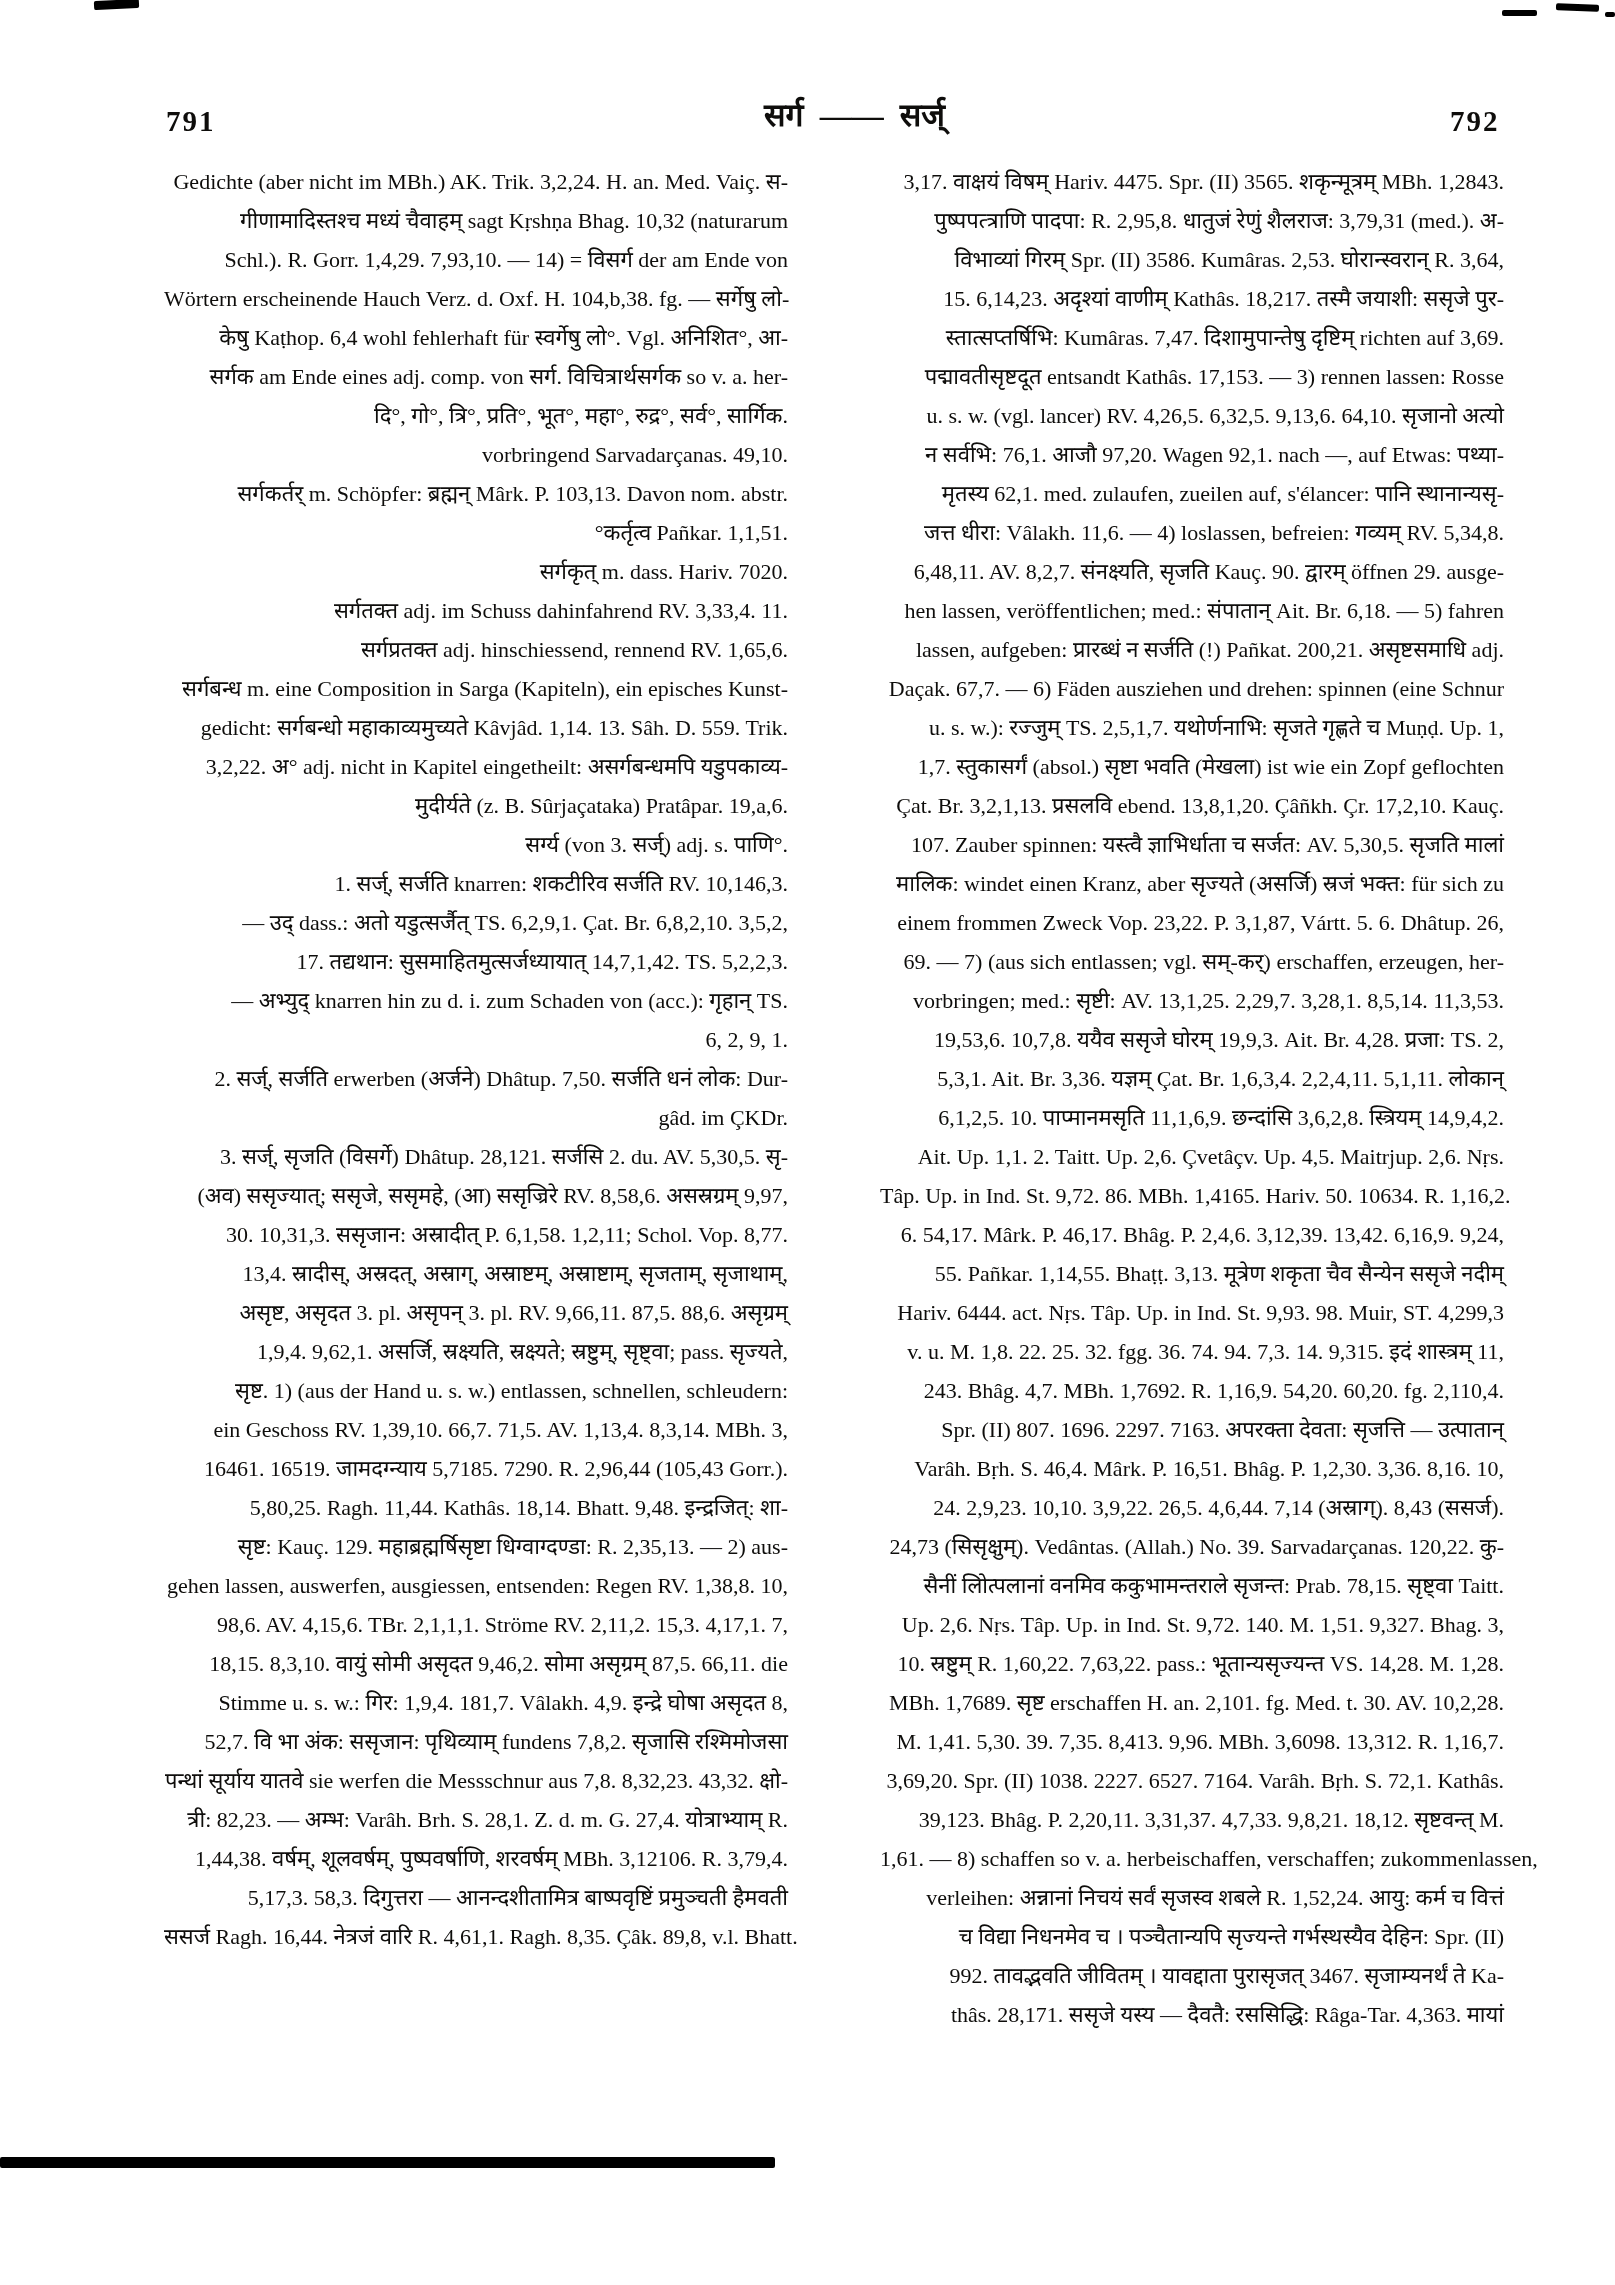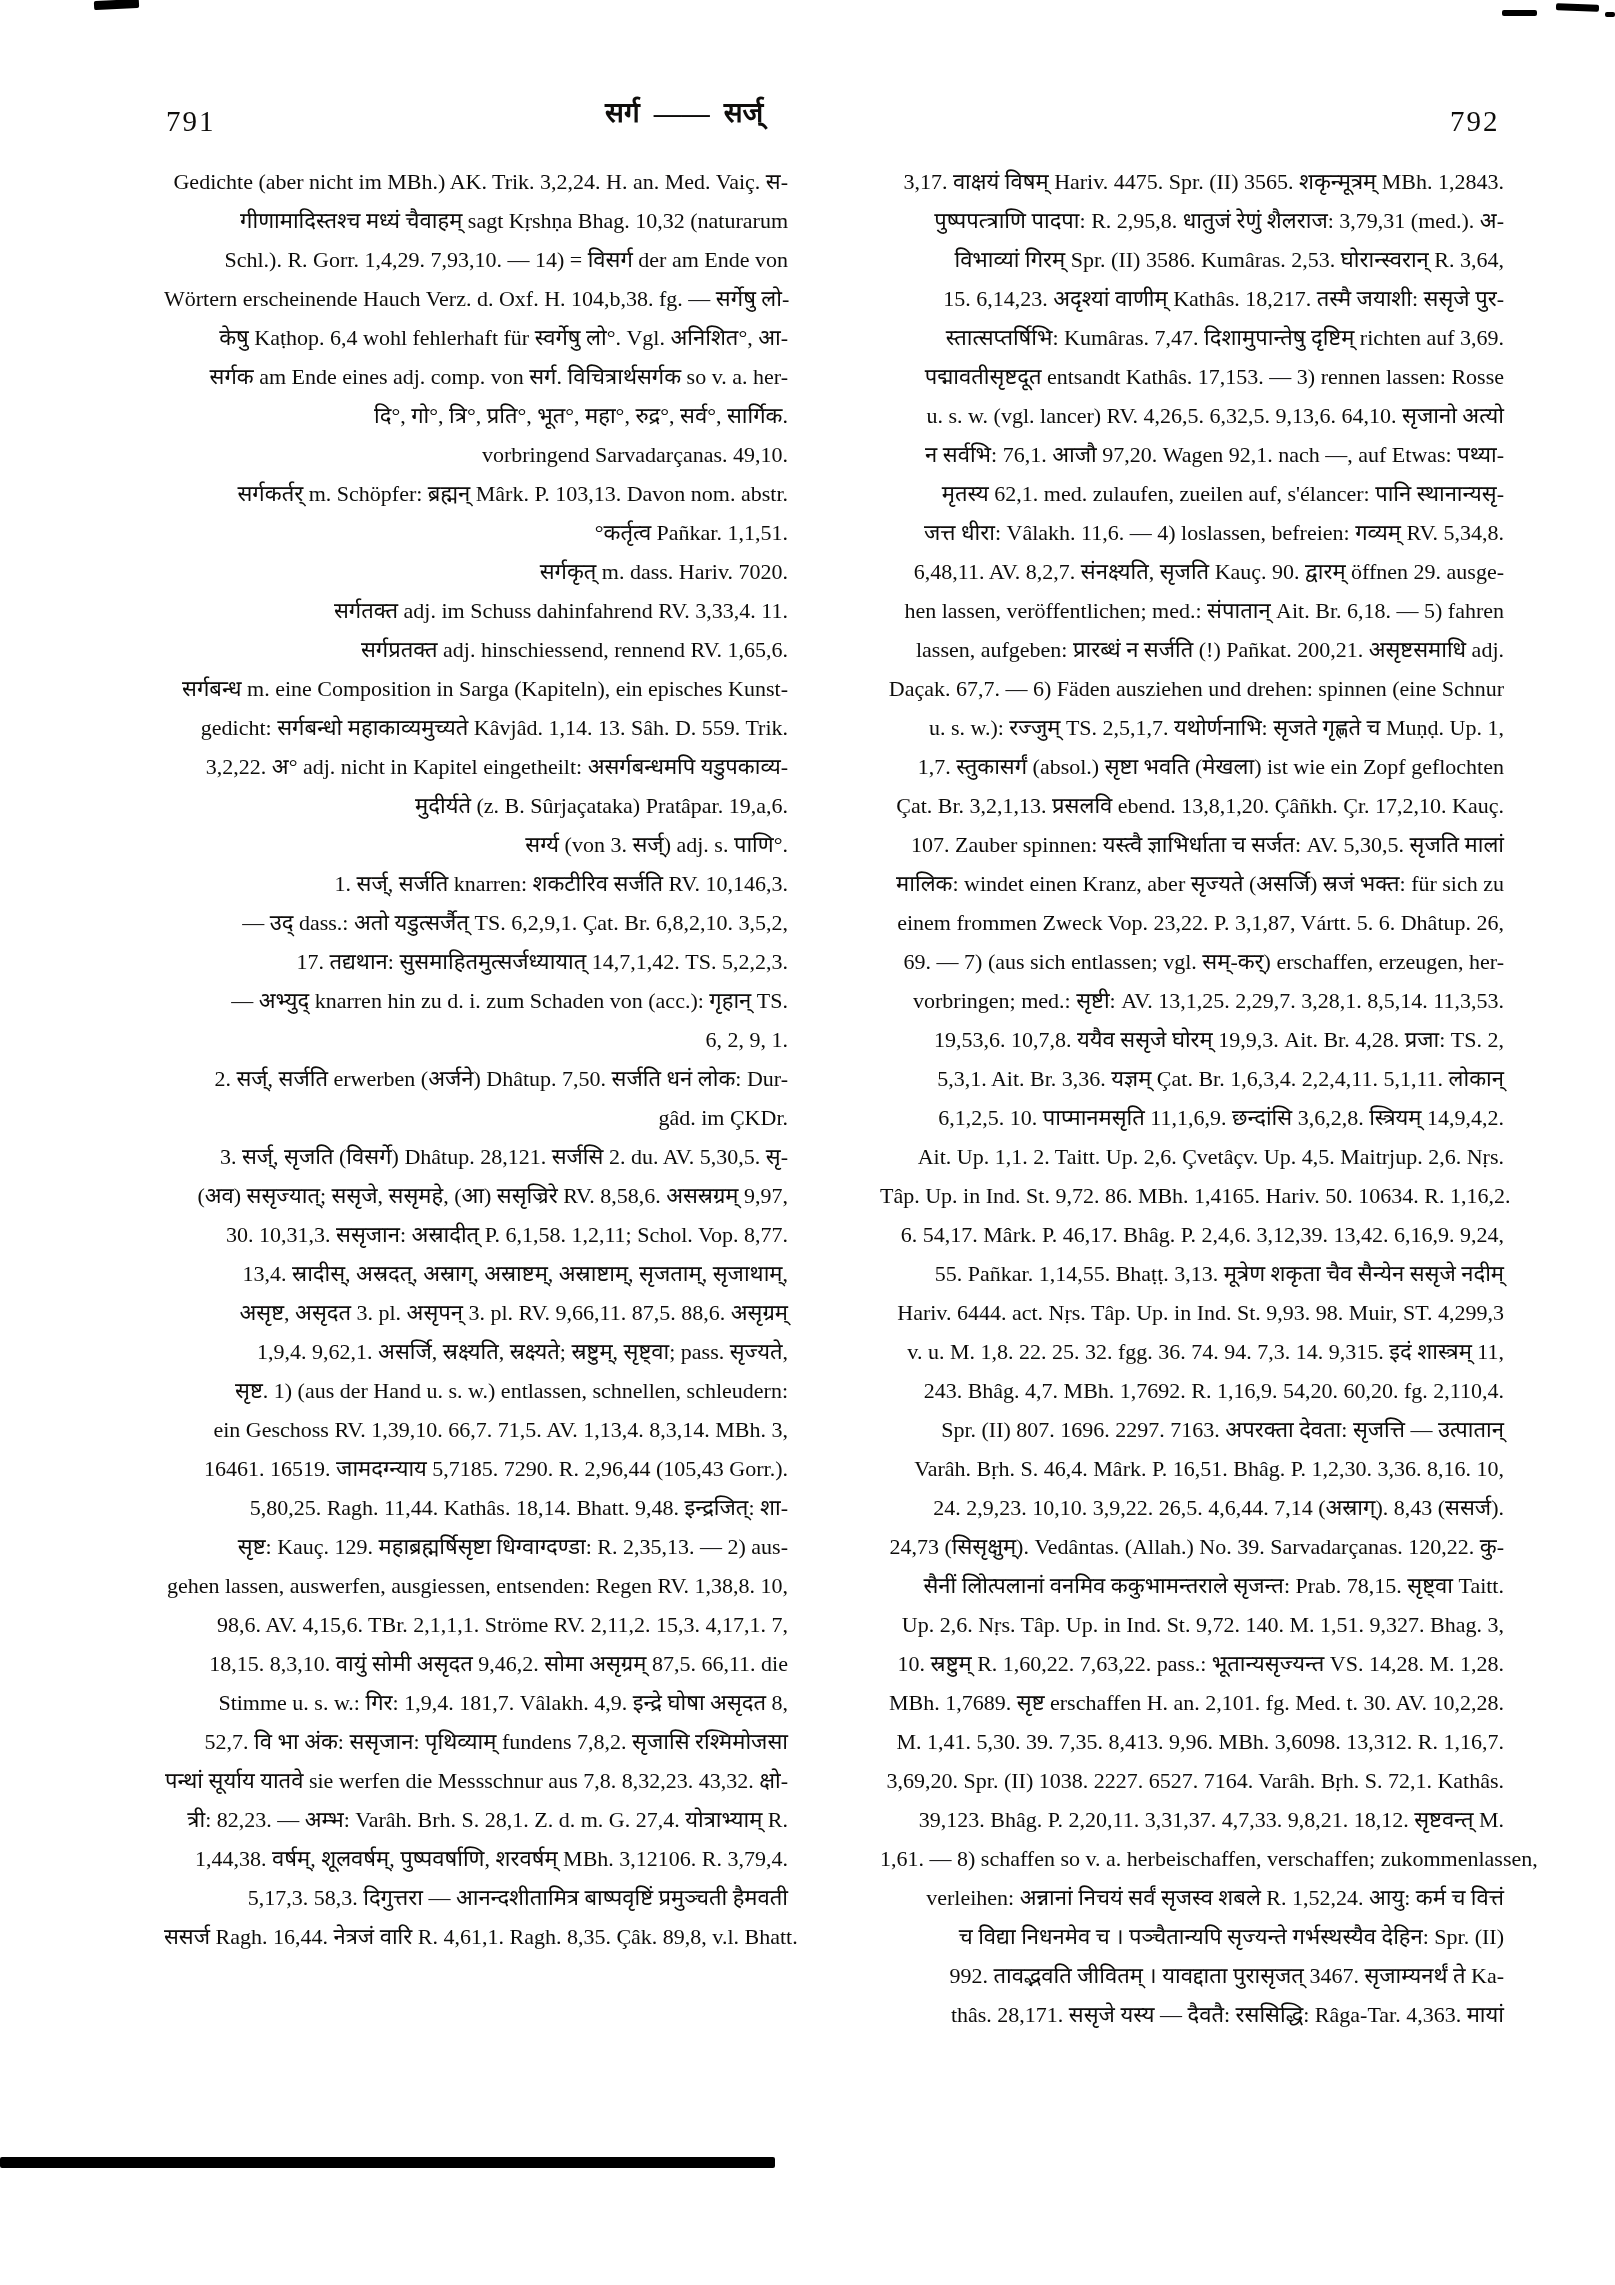--- a/index.html
+++ b/index.html
@@ -8,29 +8,30 @@
     background: #ffffff;
     position: relative;
     font-family: "Liberation Serif", "DejaVu Serif", serif;
     color: #0e0d0b;
     overflow: hidden;
   }
   .pagenum {
     position: absolute;
     top: 105px;
     font-size: 29px;
-    font-weight: normal;
+    font-weight: bold;
     letter-spacing: 2px;
   }
   .pagenum.left { left: 166px; }
   .pagenum.right { left: 1450px; }
   .header-title {
     position: absolute;
     top: 92px; left: 605px; width: 499px;
-    font-size: 28px;
+    text-align: center;
+    font-size: 32px;
     font-weight: bold;
     white-space: pre;
   }
   .column {
     position: absolute;
     top: 162px;
     width: 624px;
     text-align: right;
   }
   .column.left  { left: 164px; }

